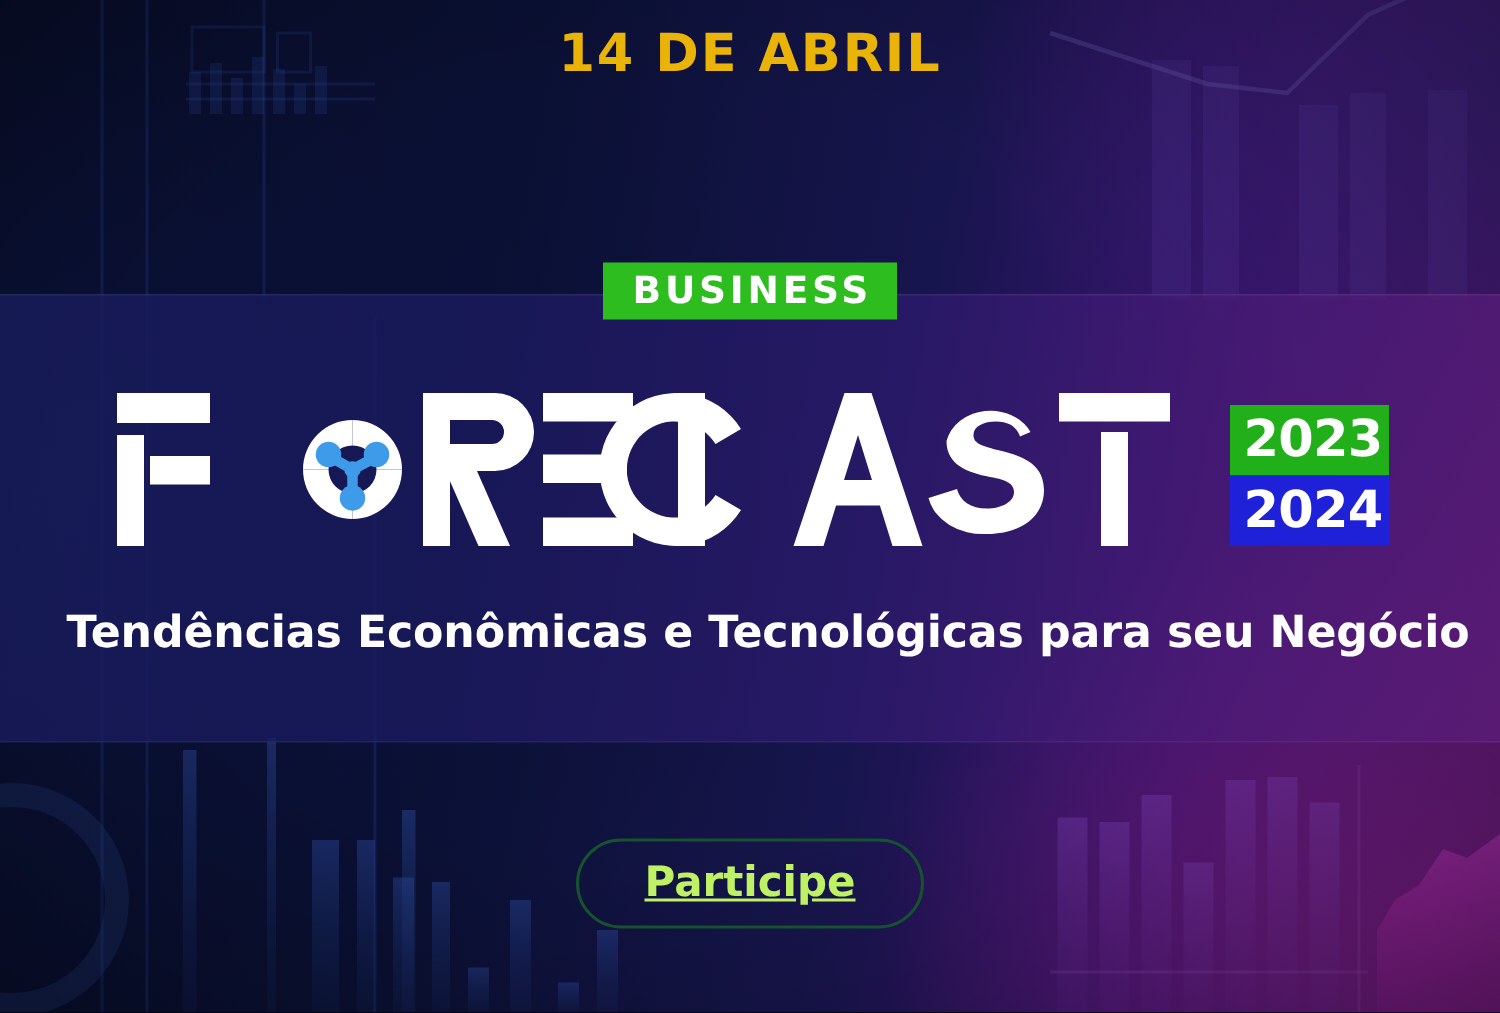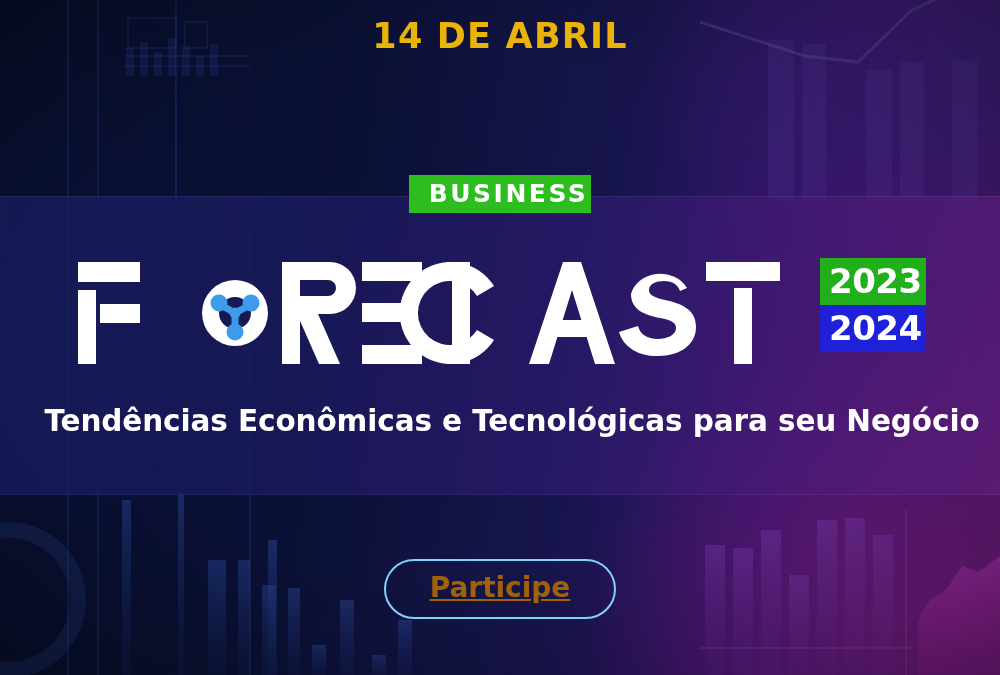--- a/index.html
+++ b/index.html
@@ -67,38 +67,38 @@
     top: 175px; left: 0; right: 0;
     text-align: center;
   }
   .badge-business {
     display: inline-block;
     background: #2dbd1f;
     color: #ffffff;
     font-size: 25px;
     font-weight: 700;
     letter-spacing: 2.5px;
-    padding: 6px 3px 7px 20px;
+    padding: 6px 17px 7px 20px;
     line-height: 1;
   }
 
   
   .logo-row {
     position: absolute;
     top: 258px; left: 0; right: 0;
     display: flex;
     justify-content: center;
     align-items: flex-start;
   }
   .logo-mark { display: block; }
   .years {
     display: flex;
     flex-direction: column;
     margin-left: 6px;
-    margin-top: 0;
+    margin-top: 12px;
   }
   .year {
     color: #ffffff;
     font-size: 34px;
     font-weight: 700;
     line-height: 1;
     padding: 6px 9px 7px 9px;
     letter-spacing: -0.5px;
     width: 106px;
     box-sizing: border-box;
@@ -118,25 +118,25 @@
     padding-left: 24px;
   }
 
   .cta-row {
     position: absolute;
     top: 559px; left: 0; right: 0;
     text-align: center;
   }
   .cta-btn {
     display: inline-block;
-    color: #a16207;
+    color: #bef264;
     font-size: 28px;
     font-weight: 600;
     padding: 11px 44px 13px 44px;
-    border: 2px solid #7dd3fc;
+    border: 2px solid #14532d;
     border-radius: 40px;
     background: transparent;
     line-height: 1.15;
   }
 </style>
 </head>
 <body>
 
 <div class="stage">
 

